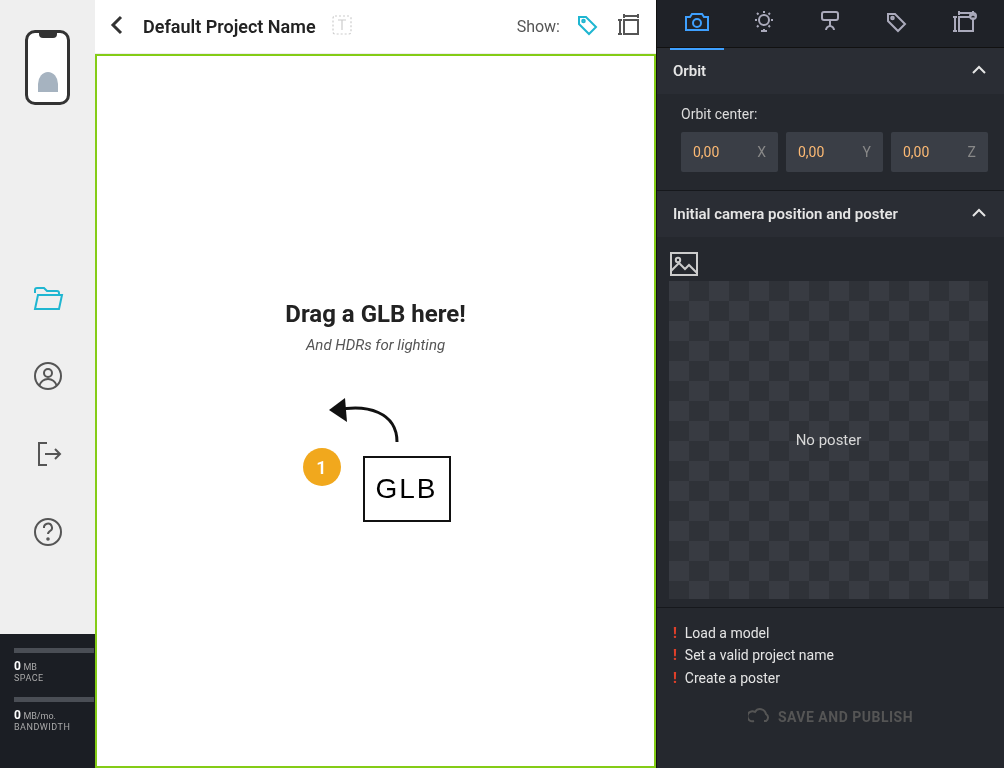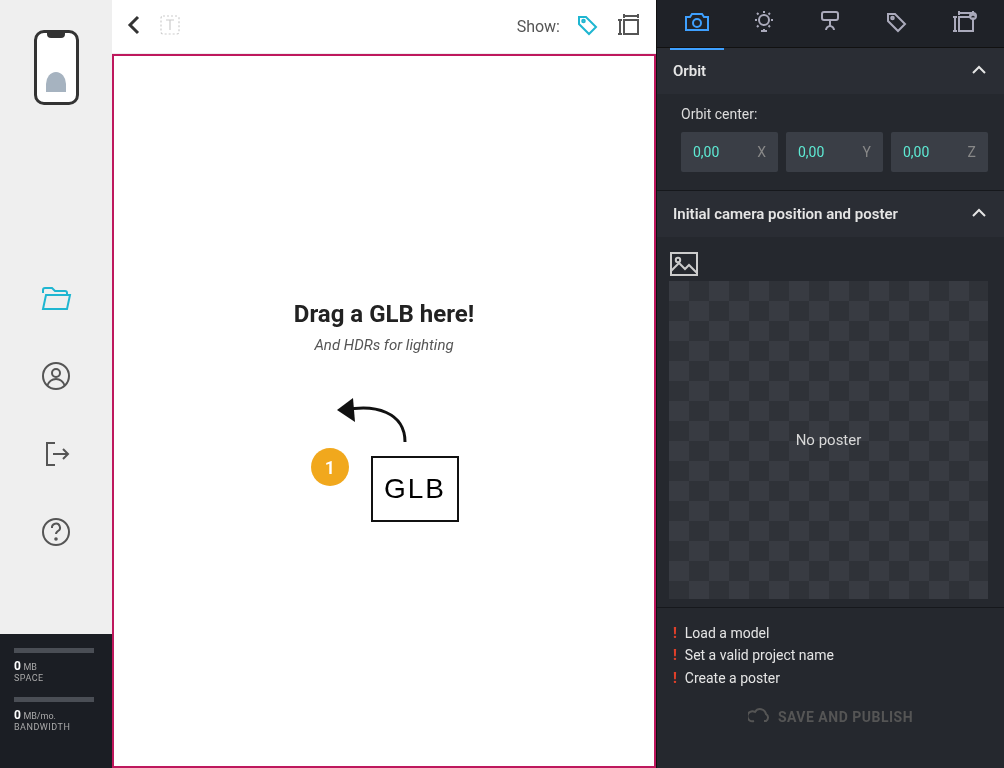--- a/index.html
+++ b/index.html
@@ -5,21 +5,21 @@
   * { box-sizing: border-box; margin: 0; padding: 0; }
   body {
     font-family: -apple-system, BlinkMacSystemFont, "Segoe UI", Roboto, sans-serif;
     width: 1004px; height: 768px; overflow: hidden;
     display: flex;
     background: #f5f5f5;
   }
 
   
   .left-sidebar {
-    width: 112px; height: 100%;
+    width: 95px; height: 100%;
     background: #efefef;
     display: flex; flex-direction: column; align-items: center;
     padding-top: 30px;
   }
   .device-preview {
     width: 45px; height: 75px;
     border: 3px solid #333; border-radius: 10px;
     position: relative; background: #fff;
     display: flex; align-items: flex-end; justify-content: center;
     padding-bottom: 10px;
@@ -67,21 +67,21 @@
   .back-chevron { cursor: pointer; color: #333; }
   .project-name { font-size: 18px; font-weight: 600; color: #222; }
   .name-edit-icon { color: #ccc; cursor: pointer; }
   .spacer { flex: 1; }
   .show-label { font-size: 16px; color: #555; }
   .header-icon { cursor: pointer; color: #555; }
   .header-icon.teal { color: #1fb6d1; }
 
   .drop-area {
     flex: 1; margin: 0 0 0 0;
-    border: 2px solid #be185d; border-top-width: 2px;
+    border: 2px solid #84cc16; border-top-width: 2px;
     display: flex; flex-direction: column; align-items: center; justify-content: center;
     gap: 8px; background: #fff;
     position: relative;
   }
   .drop-title { font-size: 24px; font-weight: 700; color: #222; }
   .drop-sub { font-size: 15px; color: #555; margin-bottom: 30px; font-style: italic; }
   .glb-graphic { position: relative; width: 170px; height: 130px; }
   .glb-box {
     position: absolute; right: 10px; bottom: 0;
     width: 88px; height: 66px; border: 2px solid #111;
@@ -123,21 +123,21 @@
     cursor: pointer; background: #2a2d34;
   }
   .panel-body { padding: 12px 16px 18px 24px; }
   .field-label { font-size: 14px; color: #ddd; margin-bottom: 10px; }
   .coord-row { display: flex; gap: 8px; }
   .coord-input {
     flex: 1; background: #3a3e46; border: none; height: 40px;
     display: flex; align-items: center; justify-content: space-between;
     padding: 0 12px; color: #ddd; font-size: 14px; border-radius: 2px;
   }
-  .coord-input .val { color: #5eead4; }
+  .coord-input .val { color: #fdba74; }
   .coord-input .axis { color: #888; }
 
   .section2-header { border-top: 1px solid #16181c; }
   .poster-area { padding: 14px 16px 8px 12px; }
   .poster-icon { color: #ccc; margin-bottom: 12px; }
   .poster-box {
     width: 100%; height: 318px;
     background-image:
       linear-gradient(45deg, #2f3238 25%, transparent 25%),
       linear-gradient(-45deg, #2f3238 25%, transparent 25%),
@@ -219,20 +219,21 @@
   </div>
 </div>
 
 <div class="center">
   <div class="center-header">
     <span class="back-chevron">
       <svg width="18" height="22" viewBox="0 0 18 22" fill="none" stroke="currentColor" stroke-width="3">
         <path d="M12 3 L4 11 L12 19"></path>
       </svg>
     </span>
+    <span class="project-name">Default Project Name</span>
     <span class="name-edit-icon">
       <svg width="20" height="20" viewBox="0 0 20 20" fill="none" stroke="currentColor" stroke-width="1.2" stroke-dasharray="2 2">
         <rect x="1" y="1" width="18" height="18" rx="2"></rect>
         <path d="M6 5 h8 M10 5 v10" stroke-dasharray="0"></path>
       </svg>
     </span>
     <div class="spacer"></div>
     <span class="show-label">Show:</span>
     <span class="header-icon teal">
       <svg width="24" height="24" viewBox="0 0 24 24" fill="none" stroke="currentColor" stroke-width="2">

